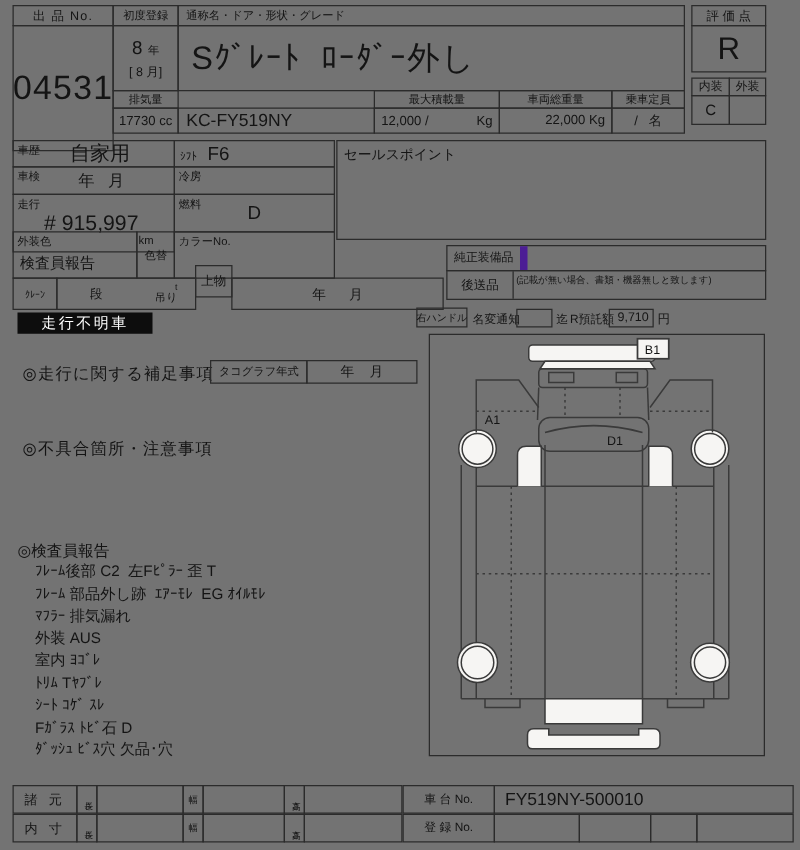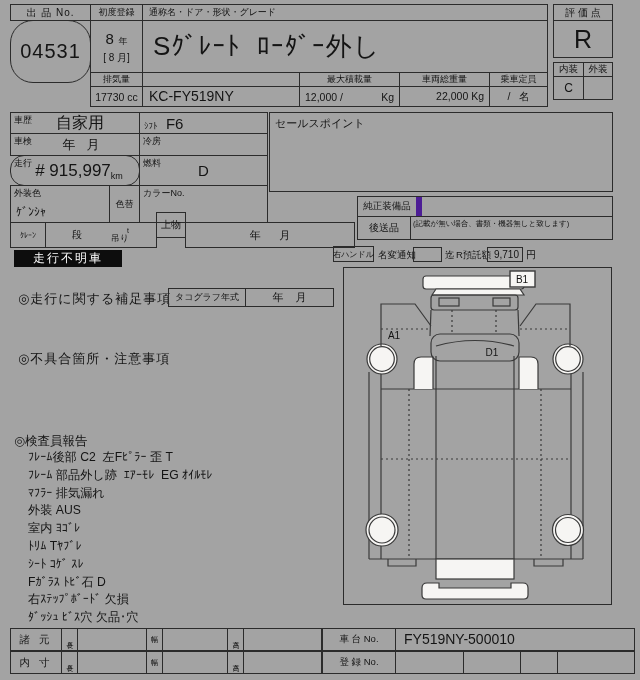--- a/index.html
+++ b/index.html
@@ -1,33 +1,33 @@
 <!DOCTYPE html>
 <html><head>
 <meta charset="utf-8">
 <style>
   html,body{margin:0;padding:0;background:#e8e8e6;}
-  .sheet{position:relative;width:640px;height:680px;background:#a3a3a3;
+  .sheet{position:relative;width:640px;height:680px;background:#737373;
          font-family:"Liberation Sans","DejaVu Sans",sans-serif;color:#141414;overflow:hidden;}
   .b{position:absolute;border:1px solid #2b2b2b;box-sizing:border-box;background:transparent;}
   .t{position:absolute;}
   .c{display:flex;align-items:center;justify-content:center;}
   .cl{position:absolute;top:1px;left:3px;font-size:9px;}
   [data-bind]{white-space:pre;}
   .vlbl{writing-mode:vertical-rl;text-orientation:upright;font-size:7px;line-height:8px;}
   .badge{background:#0d0d0d;color:#ffffff;font-family:Liberation Serif, serif;}
   svg text{fill:#141414;font-family:"Liberation Sans","DejaVu Sans",sans-serif;}
 </style>
 </head>
 <body>
 
 <div class="sheet">
 
   <div class="b c" style="left:10px;top:4px;width:81px;height:17px;font-size:10px;letter-spacing:1px;" data-bind="header.lot_no_label">出 品 No.</div>
-  <div class="b c" style="left:10px;top:20px;width:81px;height:63px;font-size:20px;letter-spacing:1px;border-radius:23px;" data-bind="header.lot_no">04531</div>
+  <div class="b c" style="left:10px;top:20px;width:81px;height:101px;font-size:27px;letter-spacing:1px;" data-bind="header.lot_no">04531</div>
 
   <div class="b c" style="left:90px;top:4px;width:53px;height:17px;font-size:9px;" data-bind="header.first_reg_label">初度登録</div>
   <div class="b" style="left:90px;top:20px;width:53px;height:53px;">
     <div style="text-align:center;padding-top:9px;">
       <span style="font-size:15px;" data-bind="header.first_reg_year">8</span>
       <span style="font-size:9px;" data-bind="header.first_reg_year_unit">年</span>
     </div>
     <div style="text-align:center;font-size:10px;margin-top:3px;" data-bind="header.first_reg_month">[ 8 月]</div>
   </div>
 
@@ -68,43 +68,43 @@
   </div>
 
   <div class="b c" style="left:10px;top:133px;width:130px;height:23px;">
     <span class="cl" data-bind="details.shaken_label">車検</span>
     <span style="font-size:13px;padding-left:12px;" data-bind="details.shaken">年   月</span>
   </div>
   <div class="b" style="left:139px;top:133px;width:129px;height:23px;">
     <span class="cl" data-bind="details.aircon_label">冷房</span>
   </div>
 
-  <div class="b c" style="left:10px;top:155px;width:130px;height:31px;border-radius:14px;">
+  <div class="b c" style="left:10px;top:155px;width:130px;height:47px;">
     <span class="cl" data-bind="details.mileage_label">走行</span>
     <span style="font-size:17px;padding-left:8px;" data-bind="details.mileage"># 915,997</span>
     <span style="font-size:9px;align-self:flex-end;margin-bottom:4px;" data-bind="details.mileage_unit">km</span>
   </div>
   <div class="b c" style="left:139px;top:155px;width:129px;height:31px;">
     <span class="cl" data-bind="details.fuel_label">燃料</span>
     <span style="font-size:15px;" data-bind="details.fuel">D</span>
   </div>
 
   <div class="b" style="left:10px;top:185px;width:100px;height:38px;">
     <span class="cl" data-bind="details.body_color_label">外装色</span>
-    <span style="position:absolute;left:5px;bottom:3px;font-size:12px;" data-bind="details.body_color">ｹﾞﾝｼｬ</span>
+    <span style="position:absolute;left:5px;bottom:3px;font-size:12px;" data-bind="details.body_color">検査員報告</span>
   </div>
   <div class="b c" style="left:109px;top:185px;width:31px;height:38px;font-size:9px;" data-bind="details.color_change_label">色替</div>
   <div class="b" style="left:139px;top:185px;width:129px;height:38px;">
     <span class="cl" data-bind="details.color_no_label">カラーNo.</span>
   </div>
 
   <div class="b c" style="left:10px;top:222px;width:36px;height:26px;font-size:8px;" data-bind="details.crane_label">ｸﾚｰﾝ</div>
   <div class="b" style="left:45px;top:222px;width:112px;height:26px;display:flex;align-items:center;">
     <span style="font-size:10px;margin-left:26px;" data-bind="details.crane_stages">段</span>
-    <span style="margin-left:auto;margin-right:27px;display:flex;flex-direction:column;align-items:flex-end;">
+    <span style="margin-left:auto;margin-right:14px;display:flex;flex-direction:column;align-items:flex-end;">
       <span style="font-size:7px;line-height:7px;" data-bind="details.crane_ton">t</span>
       <span style="font-size:9px;line-height:9px;" data-bind="details.crane_lift">吊り</span>
     </span>
   </div>
   <div class="b c" style="left:156px;top:212px;width:30px;height:26px;font-size:10px;" data-bind="details.body_type_label">上物</div>
   <div class="b c" style="left:185px;top:222px;width:170px;height:26px;font-size:11px;" data-bind="details.body_type_value">年      月</div>
 
   <div class="t badge c" style="left:14px;top:250px;width:108px;height:17px;font-size:12px;letter-spacing:2px;" data-bind="details.mileage_unknown_badge">走行不明車</div>
 
   <div class="b" style="left:269px;top:112px;width:344px;height:80px;font-size:11px;padding:3px 5px;" data-bind="sales_point.label">セールスポイント</div>
@@ -134,21 +134,20 @@
   <div class="t" style="left:14px;top:433px;font-size:12.5px;" data-bind="inspector_report.heading">◎検査員報告</div>
   <div class="t" style="left:28px;top:449px;font-size:12.2px;line-height:17.8px;">
     <div data-bind="inspector_report.lines.0">ﾌﾚｰﾑ後部 C2  左Fﾋﾟﾗｰ 歪 T</div>
     <div data-bind="inspector_report.lines.1">ﾌﾚｰﾑ 部品外し跡  ｴｱｰﾓﾚ  EG ｵｲﾙﾓﾚ</div>
     <div data-bind="inspector_report.lines.2">ﾏﾌﾗｰ 排気漏れ</div>
     <div data-bind="inspector_report.lines.3">外装 AUS</div>
     <div data-bind="inspector_report.lines.4">室内 ﾖｺﾞﾚ</div>
     <div data-bind="inspector_report.lines.5">ﾄﾘﾑ Tﾔﾌﾞﾚ</div>
     <div data-bind="inspector_report.lines.6">ｼｰﾄ ｺｹﾞ ｽﾚ</div>
     <div data-bind="inspector_report.lines.7">Fｶﾞﾗｽ ﾄﾋﾞ石 D</div>
-    <div data-bind="inspector_report.lines.8">右ｽﾃｯﾌﾟﾎﾞｰﾄﾞ 欠損</div>
     <div data-bind="inspector_report.lines.9">ﾀﾞｯｼｭ ﾋﾞｽ穴 欠品･穴</div>
   </div>
 
   <div class="b" style="left:343px;top:267px;width:269px;height:338px;">
     <svg width="267" height="336" viewBox="0 0 267 336">
       <g stroke="#3a3a3a" stroke-width="1.2" fill="none">
 
         <line x1="25" y1="104" x2="25" y2="291"></line>
         <line x1="37" y1="104" x2="37" y2="291"></line>
         <line x1="227" y1="104" x2="227" y2="291"></line>

